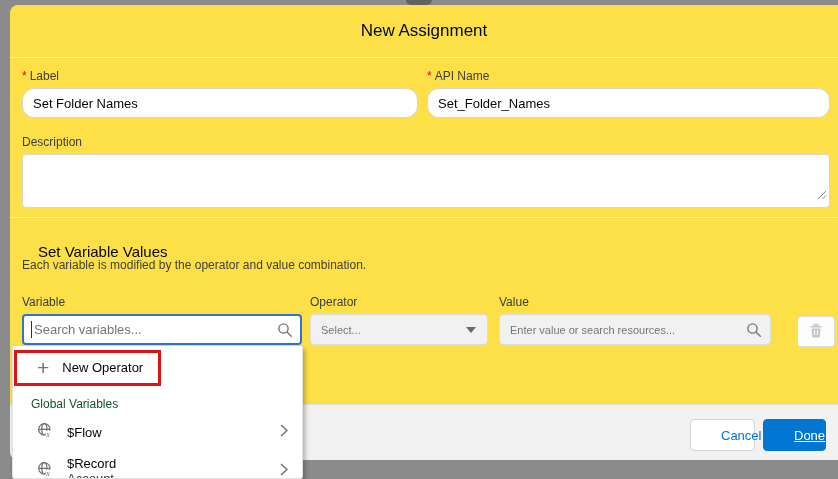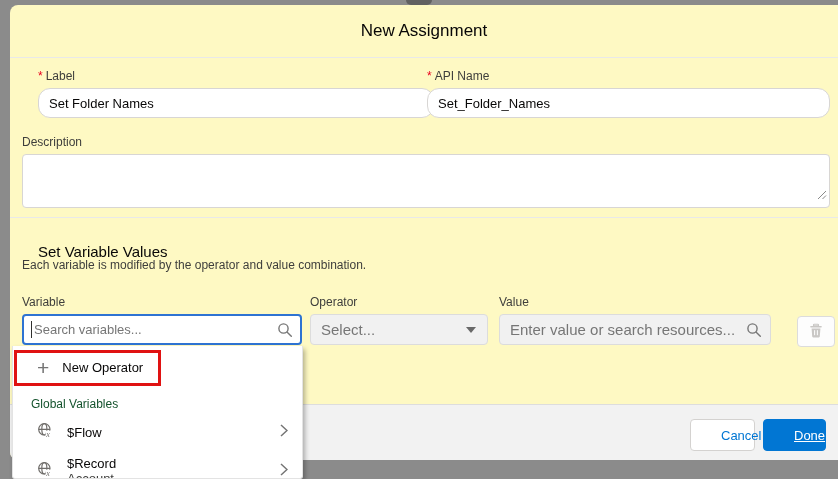--- a/index.html
+++ b/index.html
@@ -5,32 +5,32 @@
   html,body{margin:0;padding:0;}
   body{
     width:838px;height:479px;position:relative;overflow:hidden;
     background:#8b8b8b;
     font-family:"Liberation Sans", sans-serif;
     -webkit-font-smoothing:antialiased;
   }
   .notch{position:absolute;left:406px;top:0;width:26px;height:5px;background:#616161;border-radius:0 0 8px 8px;}
 
   
-  .modal{position:absolute;left:10px;top:5px;width:828px;height:455px;background:#fef9c3;border-radius:8px 0 0 8px;}
+  .modal{position:absolute;left:10px;top:5px;width:828px;height:455px;background:#fde047;border-radius:8px 0 0 8px;}
   .modal-header{height:52px;border-bottom:1px solid #e9e9e9;display:flex;align-items:center;justify-content:center;}
   .modal-title{font-size:17px;font-weight:400;color:#080707;}
 
   .fld{position:absolute;}
   .fld-label{display:block;font-size:12px;color:#3e3e3c;margin-bottom:5px;}
   .req{color:#ea001e;margin-right:3px;text-decoration:none;}
   .txt-input{
     width:100%;height:30px;box-sizing:border-box;border:1px solid #d8d6d4;border-radius:12px;
     padding:0 10px;font-size:13px;color:#080707;font-family:"Liberation Sans",sans-serif;background:#fff;outline:none;
   }
-  .f-label{left:12px;top:64px;width:396px;margin-left:16px;}
+  .f-label{left:12px;top:64px;width:396px;}
   .f-api{left:417px;top:64px;width:403px;}
   .f-desc{left:12px;top:130px;width:808px;}
   .desc-wrap{position:relative;}
   .desc-area{
     width:100%;height:54px;box-sizing:border-box;border:1px solid #d8d6d4;border-radius:4px;
     padding:6px 10px;font-size:13px;color:#080707;font-family:"Liberation Sans",sans-serif;resize:none;outline:none;display:block;
   }
   .resize-grip{position:absolute;right:3px;bottom:4px;pointer-events:none;}
 
   .divider{position:absolute;left:0;right:0;top:212px;border-top:1px solid #e9e9e9;}
@@ -43,21 +43,21 @@
   .col-operator{left:300px;width:178px;}
   .col-value{left:489px;width:272px;}
   .input-wrap{position:relative;}
   .search-input{
     width:100%;height:31px;box-sizing:border-box;border:2px solid #2e73d2;border-radius:4px;
     padding:0 30px 0 10px;font-size:13px;color:#080707;background:#fff;outline:none;font-family:"Liberation Sans",sans-serif;
   }
   .search-input::placeholder,.gray-input::placeholder{color:#767676;opacity:1;}
   .gray-input{
     width:100%;height:31px;box-sizing:border-box;border:1px solid #dcdcdc;border-radius:4px;
-    padding:0 30px 0 10px;font-size:15px;color:#767676;background:#f1f1f1;outline:none;font-family:"Liberation Sans",sans-serif;
+    padding:0 30px 0 10px;font-size:11px;color:#767676;background:#f1f1f1;outline:none;font-family:"Liberation Sans",sans-serif;
   }
   .icon-right{position:absolute;right:9px;top:8px;}
   .caret-mark{position:absolute;left:9px;top:7px;width:1px;height:17px;background:#30302e;}
   .dd-arrow{position:absolute;right:12px;top:13px;width:0;height:0;border-left:5px solid transparent;border-right:5px solid transparent;border-top:6px solid #696969;}
   .trash-btn{
     position:absolute;left:787px;top:311px;width:38px;height:31px;background:#fdfdfd;border:1px solid #dcdcdc;border-radius:4px;
     display:flex;align-items:center;justify-content:center;padding:0;
   }
 
   

